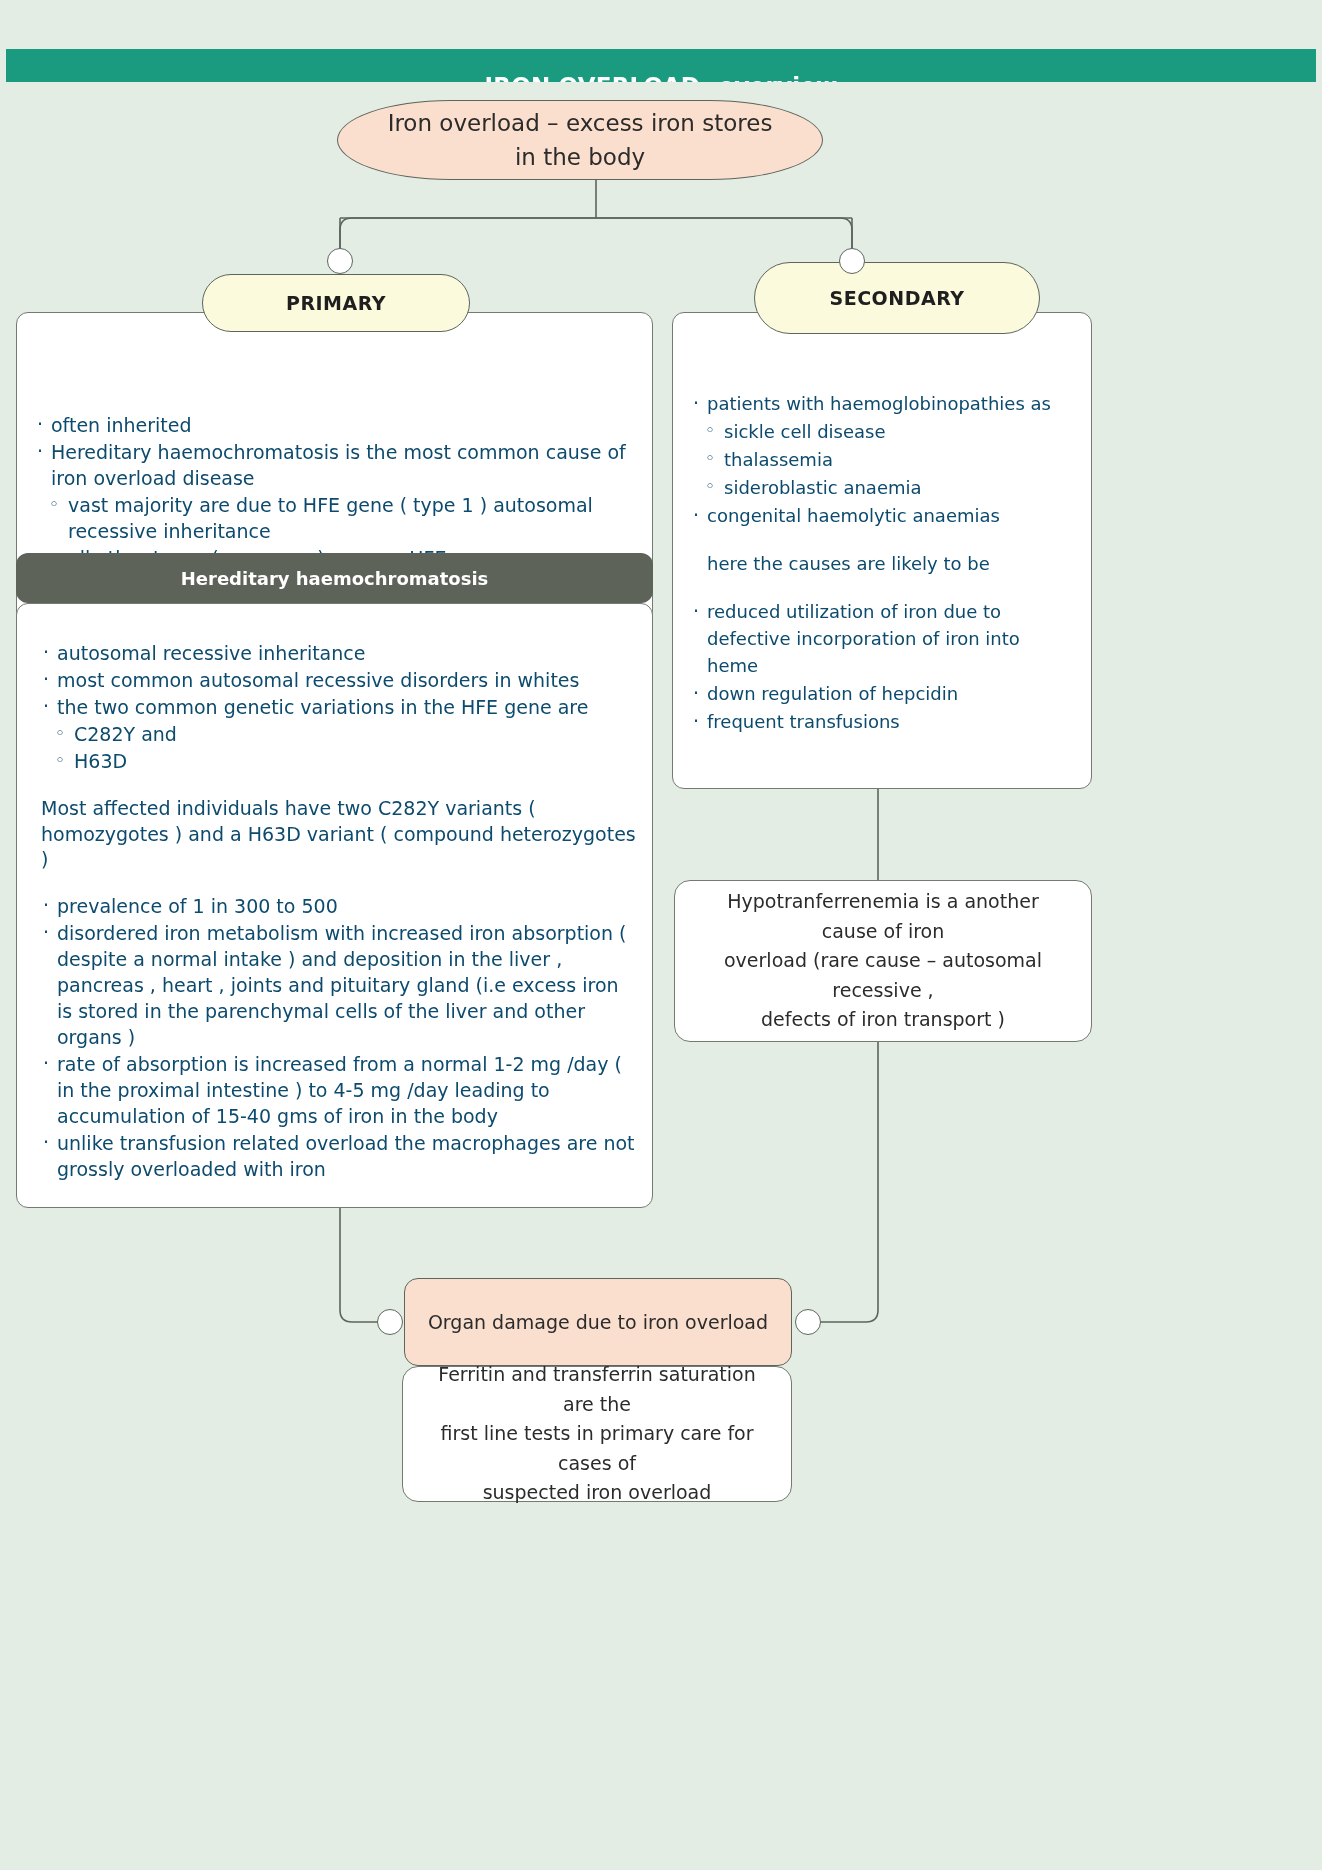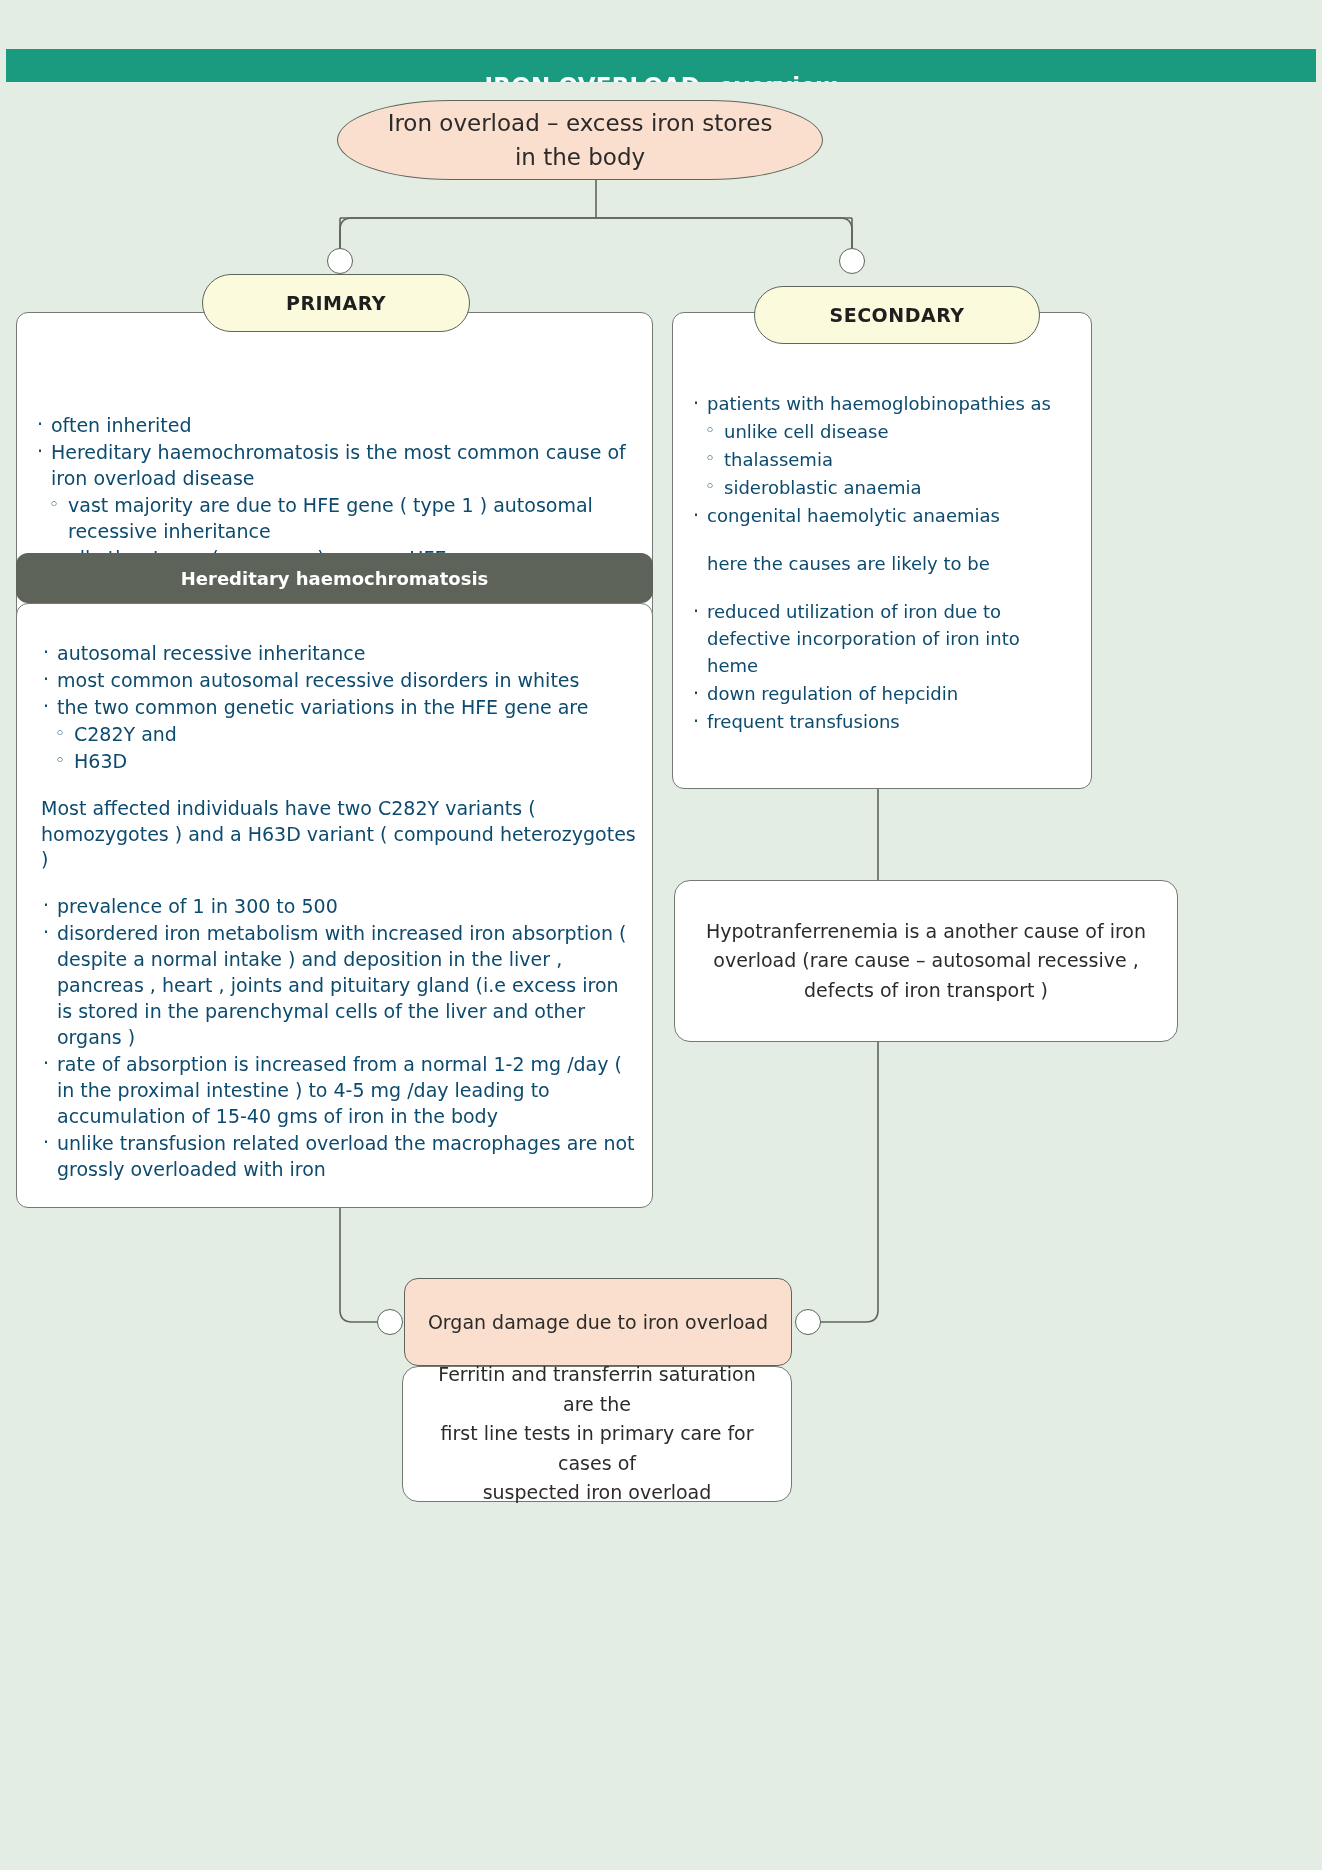--- a/index.html
+++ b/index.html
@@ -245,41 +245,41 @@
         <div class="li">prevalence of 1 in 300 to 500</div>
         <div class="li">disordered iron metabolism with increased iron absorption ( despite a normal intake ) and deposition in the liver , pancreas , heart , joints and pituitary gland (i.e excess iron is stored in the parenchymal cells of the liver and other organs )</div>
         <div class="li">rate of absorption is increased from a normal 1-2 mg /day ( in the proximal intestine ) to 4-5 mg /day leading to accumulation of 15-40 gms of iron in the body</div>
         <div class="li">unlike transfusion related overload the macrophages are not grossly overloaded with iron</div>
       </div>
     </div>
   </div>
 
   <div class="col-secondary">
 
-    <div class="node pill-branch" style="left:754px; top:204px; width:286px; height:58px;">
+    <div class="node pill-branch" style="left:754px; top:180px; width:286px; height:72px;">
       <span>SECONDARY</span>
     </div>
 
     <div class="node panel" style="left:672px; top:230px; width:420px; height:477px;">
       <div class="content-text" style="padding:77px 16px 0 18px;">
         <div class="li">patients with haemoglobinopathies as</div>
-        <div class="li2">unlike cell disease</div>
+        <div class="li2">sickle cell disease</div>
         <div class="li2">thalassemia</div>
         <div class="li2">sideroblastic anaemia</div>
         <div class="li">congenital haemolytic anaemias</div>
         <div class="spacer"></div>
         <div class="plain" style="padding-left:16px;">here the causes are likely to be</div>
         <div class="spacer"></div>
         <div class="li">reduced utilization of iron due to defective incorporation of iron into heme</div>
         <div class="li">down regulation of hepcidin</div>
         <div class="li">frequent transfusions</div>
       </div>
     </div>
 
-    <div class="node rounded-box" style="left:674px; top:798px; width:504px; height:162px; flex-direction:column;">
+    <div class="node rounded-box" style="left:674px; top:798px; width:418px; height:162px; flex-direction:column;">
       <div>Hypotranferrenemia is a another cause of iron</div>
       <div>overload  (rare cause – autosomal recessive ,</div>
       <div>defects of iron transport )</div>
     </div>
   </div>
 
   <div class="connector-dot" style="left:377px; top:1227px;"></div>
   <div class="connector-dot" style="left:795px; top:1227px;"></div>
 
   <div class="node peach-box" style="left:404px; top:1196px; width:388px; height:88px;">

